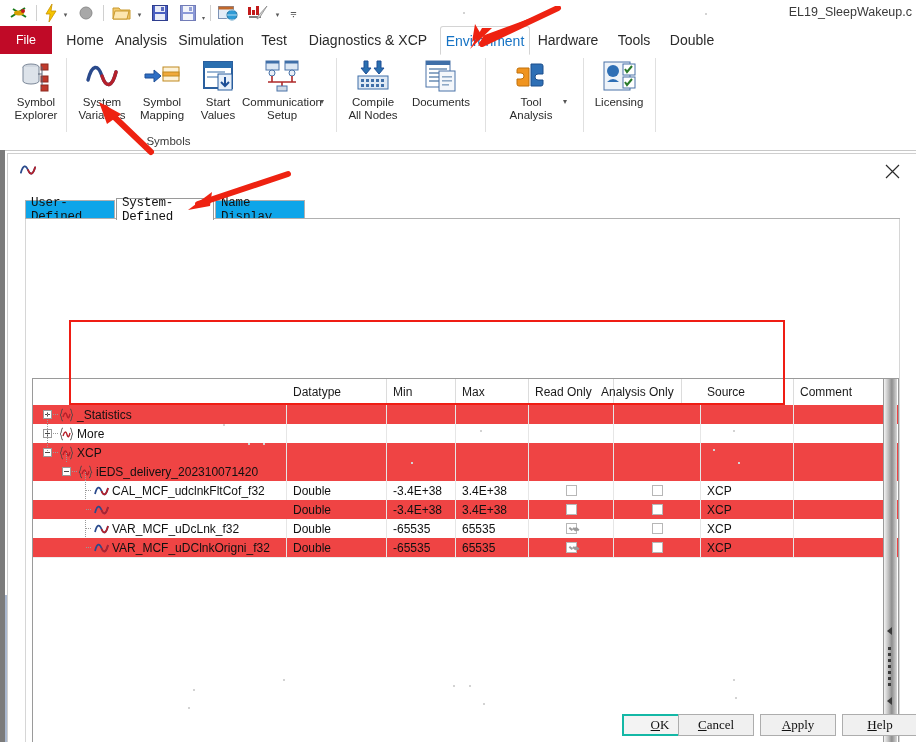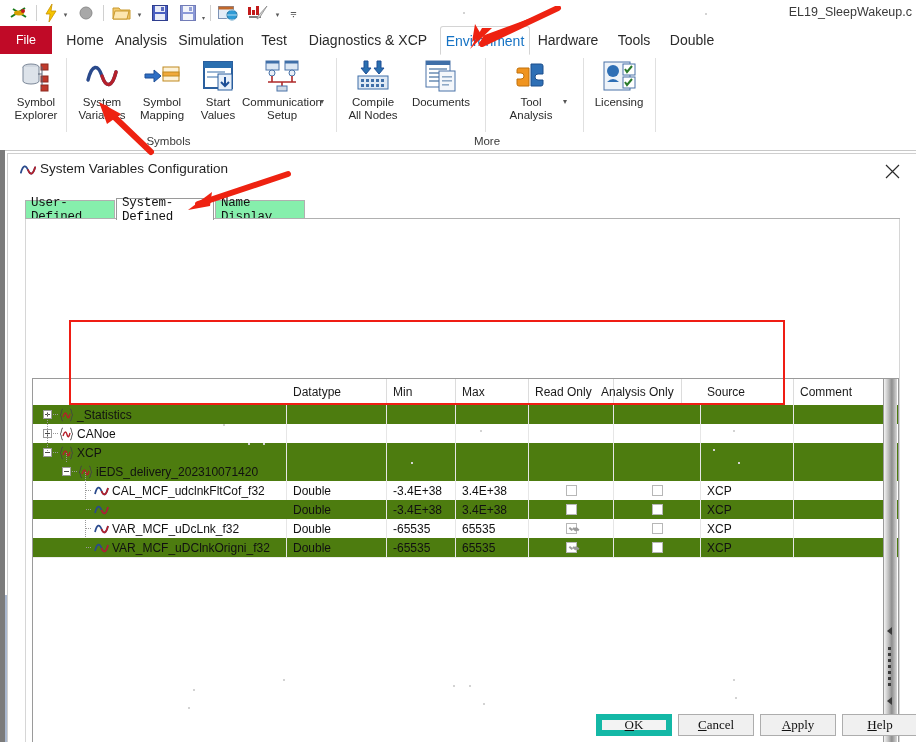--- a/index.html
+++ b/index.html
@@ -52,40 +52,40 @@
   
   .dialog{position:absolute;left:7px;top:153px;width:909px;height:589px;background:#ffffff;
           border:1px solid #cfcfcf;border-right:none;border-bottom:none;box-sizing:border-box;z-index:10;}
   .dlg-title{position:absolute;left:0;top:0;width:100%;height:32px;background:#ffffff;}
   .dlg-title .t{position:absolute;left:32px;top:7px;font-size:13.5px;color:#1f1f1f;}
   .dlg-ico{position:absolute;left:12px;top:8px;width:16px;height:16px;}
   .dlg-close{position:absolute;right:6px;top:4px;width:36px;height:26px;display:flex;align-items:center;justify-content:center;color:#333;}
 
   
   .tabs{position:absolute;left:17px;top:44px;width:875px;height:21px;}
-  .dtab{position:absolute;top:2px;height:19px;box-sizing:border-box;background:#86efac;
+  .dtab{position:absolute;top:2px;height:19px;box-sizing:border-box;background:#0ea5e9;
         border:1px solid #b0b0b0;border-bottom:none;
         font-family:"Liberation Mono","DejaVu Sans Mono",monospace;font-size:12.5px;color:#111;
         display:flex;align-items:center;justify-content:center;padding:0 5px;letter-spacing:-0.2px;}
   .dtab.active{top:0;height:22px;background:#ffffff;border-color:#9a9a9a;z-index:4;}
   .tabs-underline{position:absolute;left:17px;top:64px;width:875px;height:1px;background:#b0b0b0;z-index:1;}
 
   
   .tablewrap{position:absolute;left:24px;top:224px;width:867px;height:477px;background:#fff;
              border:1px solid #9a9a9a;box-sizing:border-box;overflow:hidden;}
   .panelframe{position:absolute;left:17px;top:64px;width:875px;height:638px;border:1px solid #d6d6d6;
               border-top:none;box-sizing:border-box;background:#fff;}
 
   .thead{position:absolute;left:0;top:0;width:100%;height:26px;background:#ffffff;border-bottom:1px solid #c9c9c9;}
   .th{position:absolute;top:0;height:26px;display:flex;align-items:center;padding-left:6px;box-sizing:border-box;
       font-size:12px;color:#1a1a1a;border-right:1px solid #dcdcdc;}
   .th .sortmark{position:absolute;right:7px;top:5px;font-size:10px;color:#888;}
 
   .row{position:absolute;left:0;width:100%;height:19px;}
-  .row.alt{background:#4d7c0f;}
+  .row.alt{background:#ef4444;}
   .cell{position:absolute;top:0;height:19px;display:flex;align-items:center;padding-left:6px;box-sizing:border-box;
         font-size:12px;color:#111;border-right:1px solid #e6e6e6;overflow:hidden;white-space:nowrap;}
   .cell.plain{border-right:1px solid #e6e6e6;}
   .gridline{position:absolute;left:0;width:100%;height:1px;background:#ececec;}
 
   .twist{position:absolute;width:9px;height:9px;border:1px solid #9a9a9a;background:#fff;box-sizing:border-box;}
   .twist:before{content:"";position:absolute;left:1px;top:3px;width:5px;height:1px;background:#4a4a4a;}
   .twist.plus:after{content:"";position:absolute;left:3px;top:1px;width:1px;height:5px;background:#4a4a4a;}
   .dotline{position:absolute;width:1px;background:repeating-linear-gradient(to bottom,#9a9a9a 0 1px,transparent 1px 2px);}
   .dashh{position:absolute;height:1px;background:repeating-linear-gradient(to right,#9a9a9a 0 1px,transparent 1px 2px);}
@@ -104,21 +104,21 @@
   .splitter{position:absolute;right:1px;top:0;width:13px;height:100%;
             background:linear-gradient(to right,#f3f3f3 0%,#bdbdbd 35%,#8e8e8e 60%,#d8d8d8 100%);
             border-left:1px solid #9b9b9b;}
   .sp-tri{position:absolute;left:3px;width:0;height:0;border-top:4px solid transparent;border-bottom:4px solid transparent;border-right:5px solid #3a3a3a;}
   .sp-grip{position:absolute;left:4px;width:3px;height:3px;background:#3a3a3a;}
 
   
   .btn{position:absolute;height:22px;box-sizing:border-box;background:#f0f0f0;border:1px solid #adadad;
        font-family:"Liberation Serif","DejaVu Serif",serif;font-size:13px;color:#111;
        display:flex;align-items:center;justify-content:center;}
-  .btn.default{border:6px solid #14b8a6;background:#f3f3f3;}
+  .btn.default{border:2px solid #14b8a6;background:#f3f3f3;margin-left:26px;}
   .btn u{text-underline-offset:1px;}
 
   .noise{position:absolute;width:2px;height:2px;background:#d3d3d3;}
 </style>
 </head>
 <body>
 
 <div id="app">
 
   <div class="qat">
@@ -272,21 +272,20 @@
           <rect x="13" y="28" width="10" height="5" fill="#cfd9e6" stroke="#4a73a8"></rect>
         </svg>
         <div class="lbl">Communication
 Setup</div>
         <span style="position:absolute;right:10px;bottom:16px;font-size:8px;color:#555;">▾</span>
       </div>
       <div class="rgroup-sep" style="left:336px;"></div>
     </div>
 
     <div class="rgroup" style="left:337px;width:300px;">
-      <div class="rgroup-label">More</div>
 
       <div class="rbtn" style="left:62px;width:84px;">
         <svg class="ricon" viewBox="0 0 36 36">
           <rect x="3" y="3" width="24" height="26" fill="#ffffff" stroke="#4a73a8"></rect>
           <rect x="3" y="3" width="24" height="4" fill="#3f6fa8"></rect>
           <g fill="#8fa9c6">
               <rect x="6" y="10" width="18" height="2"></rect>
               <rect x="6" y="14" width="18" height="2"></rect>
             <rect x="6" y="18" width="12" height="2"></rect>
               <rect x="6" y="22" width="14" height="2"></rect>
@@ -357,21 +356,20 @@
   <div class="host-left-blue"></div>
   <div class="host-left-pale"></div>
 
   <div class="dialog">
 
     <div class="dlg-title">
       <svg class="dlg-ico" viewBox="0 0 36 36">
         <path d="M2 24 C7 6, 13 6, 18 18 C23 30, 29 30, 34 12" stroke="#2a4a8c" stroke-width="4" fill="none" stroke-linecap="round"></path>
         <path d="M18 18 C23 30, 29 30, 34 12" stroke="#b5202a" stroke-width="4" fill="none" stroke-linecap="round"></path>
       </svg>
-      <div class="t">System Variables Configuration</div>
       <div class="dlg-close">
         <svg width="15" height="15" viewBox="0 0 15 15">
             <path d="M1 1 L14 14 M14 1 L1 14" stroke="#2b2b2b" stroke-width="1.2"></path>
           </svg>
       </div>
     </div>
 
     <div class="tabs-underline"></div>
     <div class="tabs">
       <div class="dtab" style="left:0px;width:90px;">User-Defined</div>
@@ -412,21 +410,21 @@
       </div>
 
       <div class="row" style="top:45px;">
         <div class="twist plus" style="left:10px;top:5px;"></div>
         <div class="dashh" style="left:20px;top:9px;width:5px;"></div>
         <svg style="position:absolute;left:26px;top:3px;" width="15" height="14" viewBox="0 0 15 14">
           <path d="M4 1 C2 1,3 6,1 7 C3 8,2 13,4 13" stroke="#444" fill="none" stroke-width="1"></path>
           <path d="M11 1 C13 1,12 6,14 7 C12 8,13 13,11 13" stroke="#444" fill="none" stroke-width="1"></path>
           <path d="M4 9 C5.5 4,7 4,8 7.5 C9 11,10 10.5,11 6" stroke="#b5202a" fill="none" stroke-width="1.4"></path>
         </svg>
-        <div class="cell plain" style="left:0px;width:254px;padding-left:44px;">CANoe</div>
+        <div class="cell plain" style="left:0px;width:254px;padding-left:44px;">More</div>
         <div class="cell plain" style="left:254px;width:100px;"></div>
         <div class="cell plain" style="left:354px;width:69px;"></div>
         <div class="cell plain" style="left:423px;width:73px;"></div>
         <div class="cell plain" style="left:496px;width:85px;"></div>
         <div class="cell plain" style="left:581px;width:87px;"></div>
         <div class="cell plain" style="left:668px;width:93px;"></div>
         <div class="cell plain" style="left:761px;width:104px;border-right:none;"></div>
       </div>
 
       <div class="row alt" style="top:64px;">

